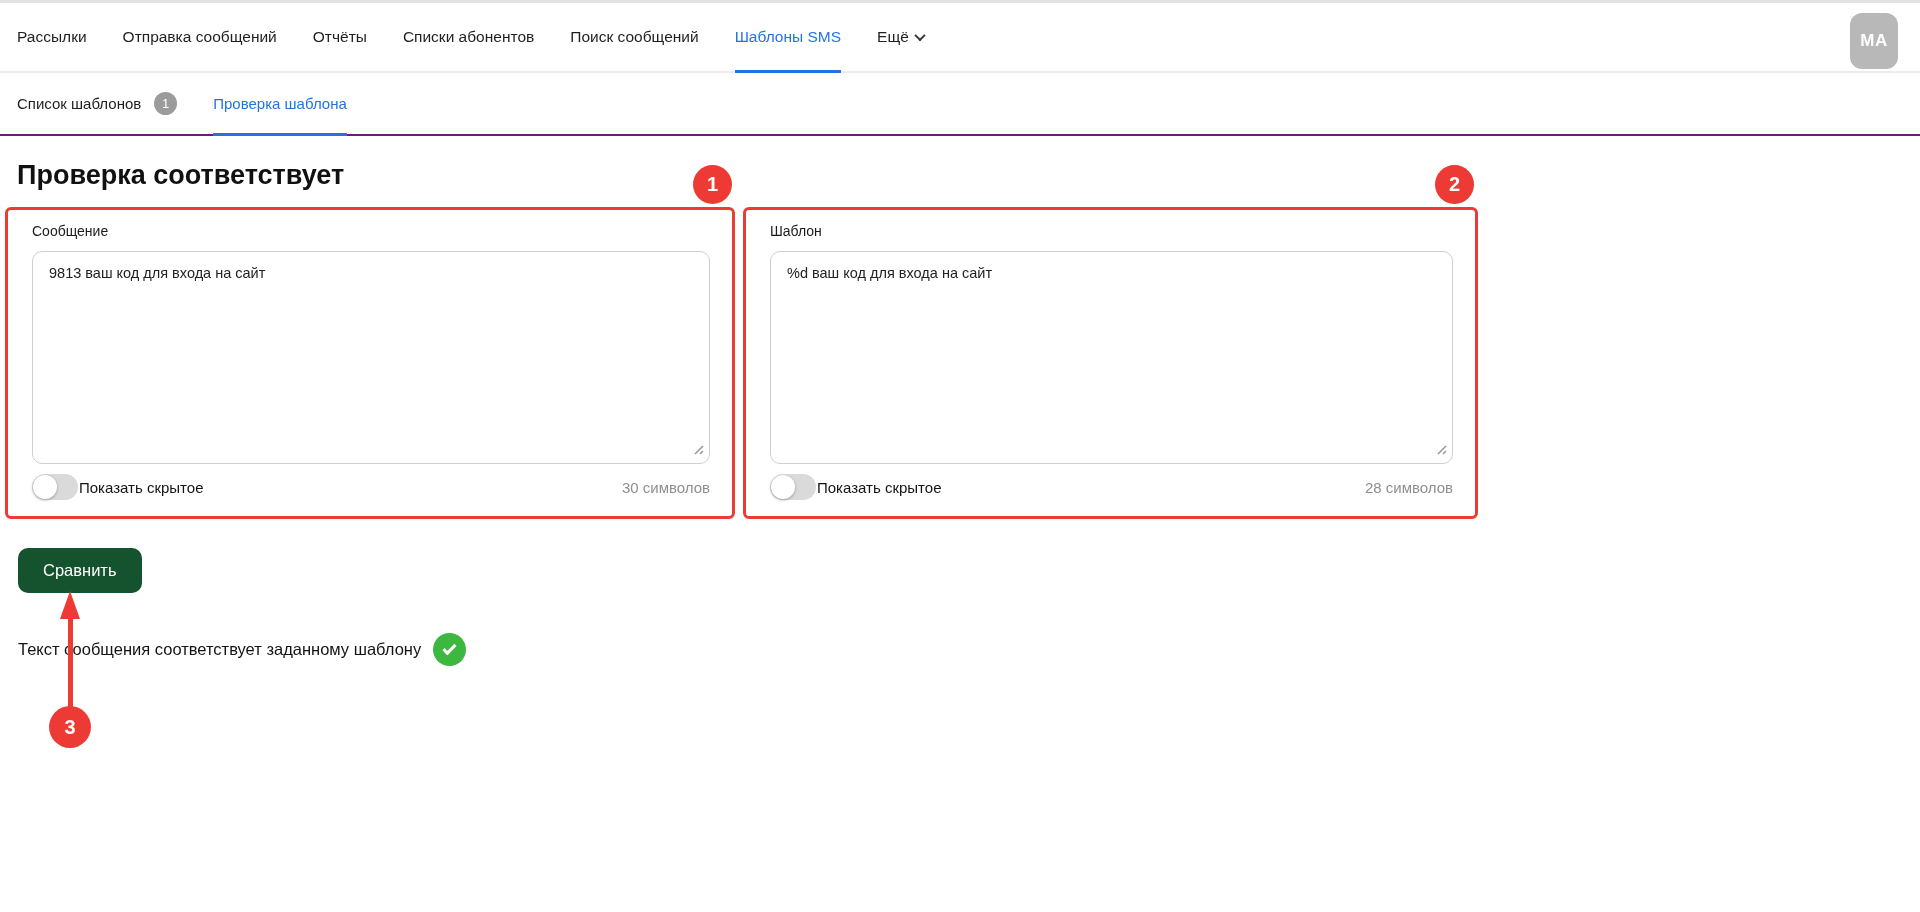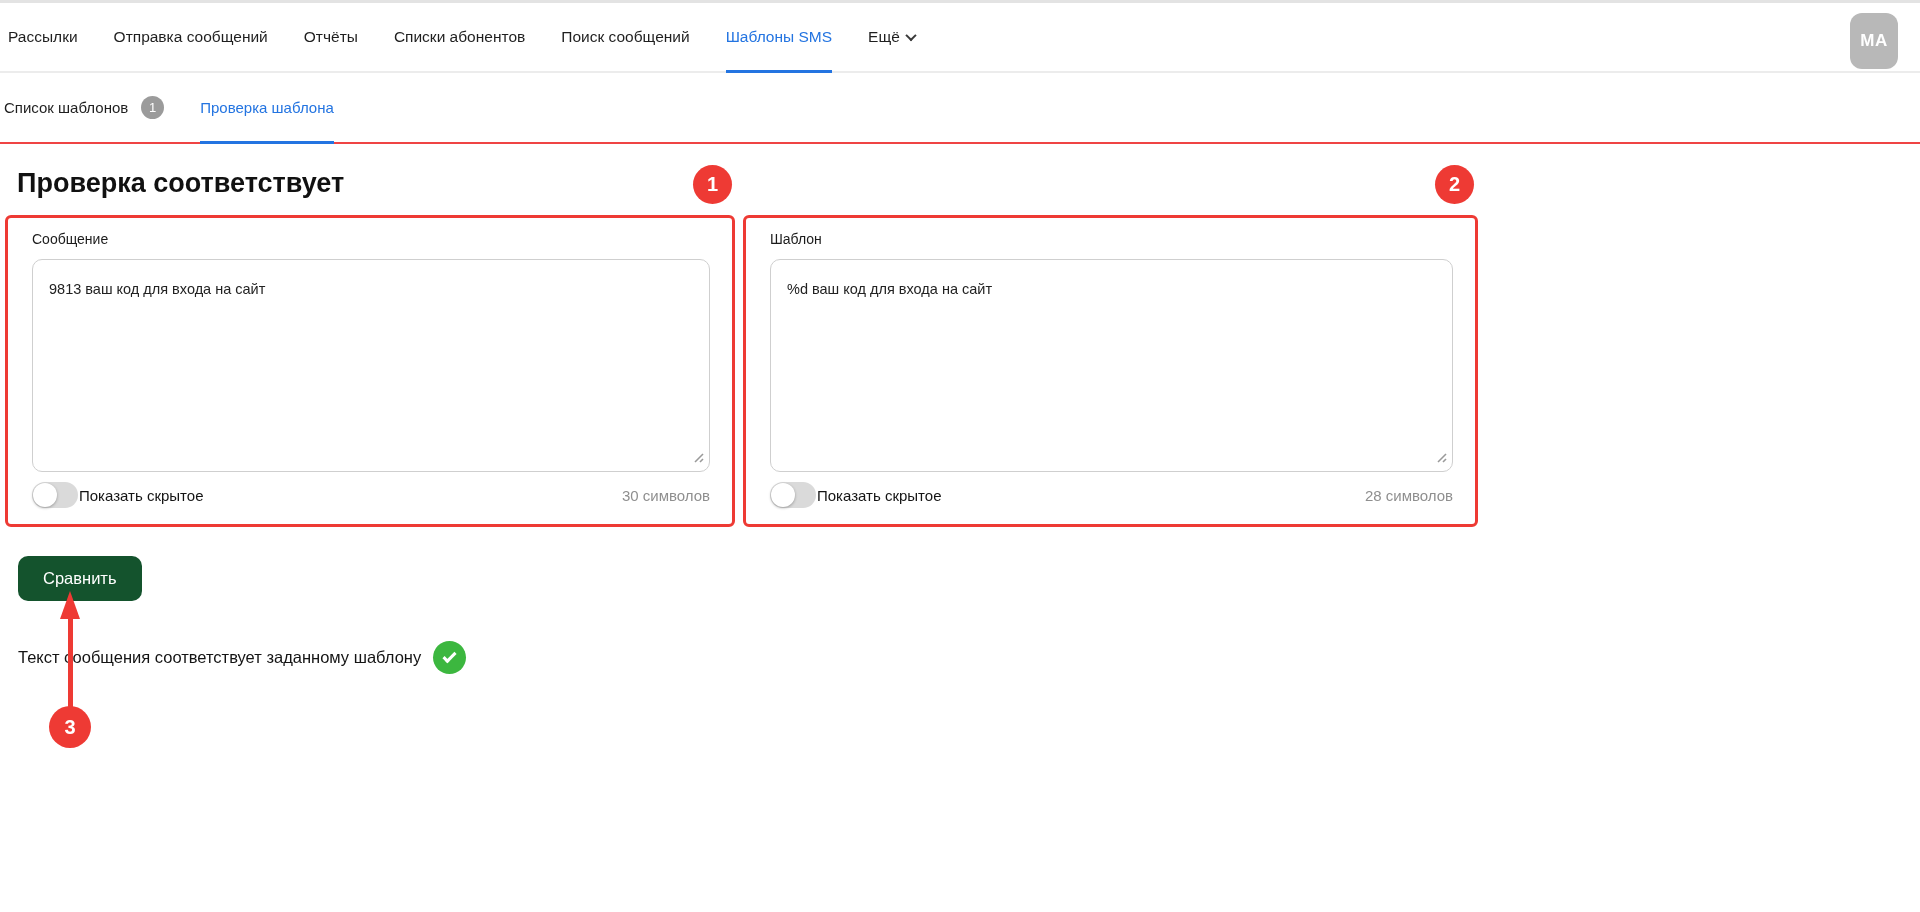--- a/index.html
+++ b/index.html
@@ -2,57 +2,57 @@
 <html lang="ru"><head>
 <meta charset="utf-8">
 <style>
   * { margin:0; padding:0; box-sizing:border-box; }
   html,body { width:1920px; height:912px; background:#fff;
     font-family:"Liberation Sans","DejaVu Sans",sans-serif; color:#1c1c1c; }
   body { position:relative; overflow:hidden; border-top:3px solid #e3e3e3; }
 
   
   .header { height:70px; border-bottom:2px solid #ececec; display:flex;
-    align-items:center; padding-left:8px; position:relative; }
+    align-items:center; padding-left:17px; position:relative; }
   .nav { display:flex; align-items:center; gap:36px; height:100%; }
   .nav-item { font-size:15.5px; color:#1f1f1f; cursor:pointer; height:100%;
     display:flex; align-items:center; position:relative; white-space:nowrap; }
   .nav-item.active { color:#2374e1; }
   .nav-item.active::after { content:""; position:absolute; left:0; right:0;
     bottom:-2px; height:3px; background:#2374e1; }
   .nav-more { display:flex; align-items:center; gap:7px; }
   .chevron { width:8px; height:8px; border-right:2px solid #3a3a3a;
     border-bottom:2px solid #3a3a3a; transform:rotate(45deg) translate(-1px,-1px); }
   .avatar { position:absolute; right:22px; top:10px; width:48px; height:56px;
     border-radius:12px; background:#b8b8b8; color:#fff; font-size:17px;
     font-weight:bold; display:flex; align-items:center; justify-content:center;
     letter-spacing:.5px; cursor:pointer; }
 
   
-  .subnav { height:71px; border-bottom:2px solid #ef4444; display:flex;
-    align-items:center; gap:36px; padding-left:4px; }
+  .subnav { height:63px; border-bottom:2px solid #701a75; display:flex;
+    align-items:center; gap:36px; padding-left:17px; }
   .subtab { font-size:15px; color:#1f1f1f; cursor:pointer; height:100%;
     display:flex; align-items:center; gap:13px; position:relative; white-space:nowrap; }
   .subtab.active { color:#2374e1; }
   .subtab.active::after { content:""; position:absolute; left:0; right:0;
     bottom:-2px; height:3px; background:#2374e1; }
   .count-badge { width:23px; height:23px; border-radius:50%; background:#9b9b9b;
     color:#fff; font-size:13px; display:flex; align-items:center; justify-content:center; }
 
   
   .page-title { margin:24px 0 0 17px; font-size:27px; font-weight:bold; color:#111; }
   .panels { display:flex; gap:8px; margin:16px 0 0 5px; }
   .panel { border:3px solid #ee3a34; border-radius:6px; padding:8px 22px 14px 24px;
     background:#fff; }
   .panel-1 { width:730px; height:312px; }
   .panel-2 { width:735px; height:312px; }
   .field-label { font-size:14px; color:#1b1b1b; margin-top:5px; }
   .ta-wrap { position:relative; margin-top:12px; }
   .msg-area { width:100%; height:213px; border:1px solid #cfcfcf; border-radius:10px;
-    padding:21px 16px; font-family:"Liberation Sans","DejaVu Sans",sans-serif;
+    padding:13px 16px; font-family:"Liberation Sans","DejaVu Sans",sans-serif;
     font-size:14.5px; color:#222; resize:none; outline:none; display:block; }
   .resize-handle { position:absolute; right:6px; bottom:9px; cursor:nwse-resize; }
   .toggle-row { display:flex; align-items:center; margin-top:10px; }
   .toggle { width:46px; height:26px; border-radius:13px; background:#dadada;
     position:relative; cursor:pointer; flex:0 0 auto; }
   .toggle-knob { position:absolute; left:1px; top:1px; width:24px; height:24px;
     border-radius:50%; background:#fff; box-shadow:0 1px 3px rgba(0,0,0,.3); }
   .toggle-label { margin-left:1px; font-size:15px; color:#141414; }
   .char-count { margin-left:auto; font-size:15px; color:#8f8f8f; }
 

